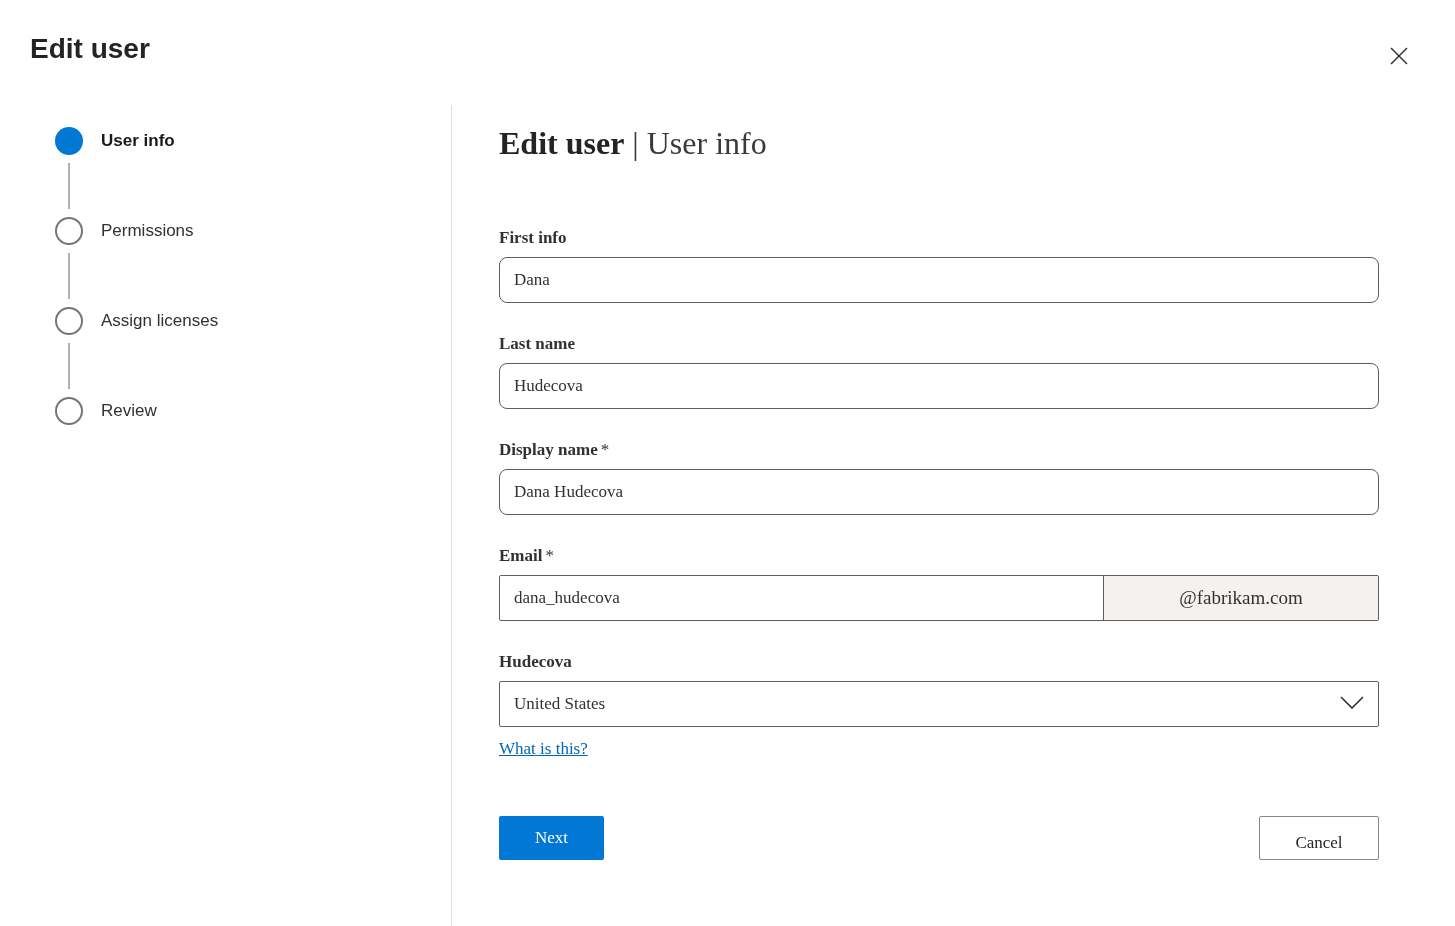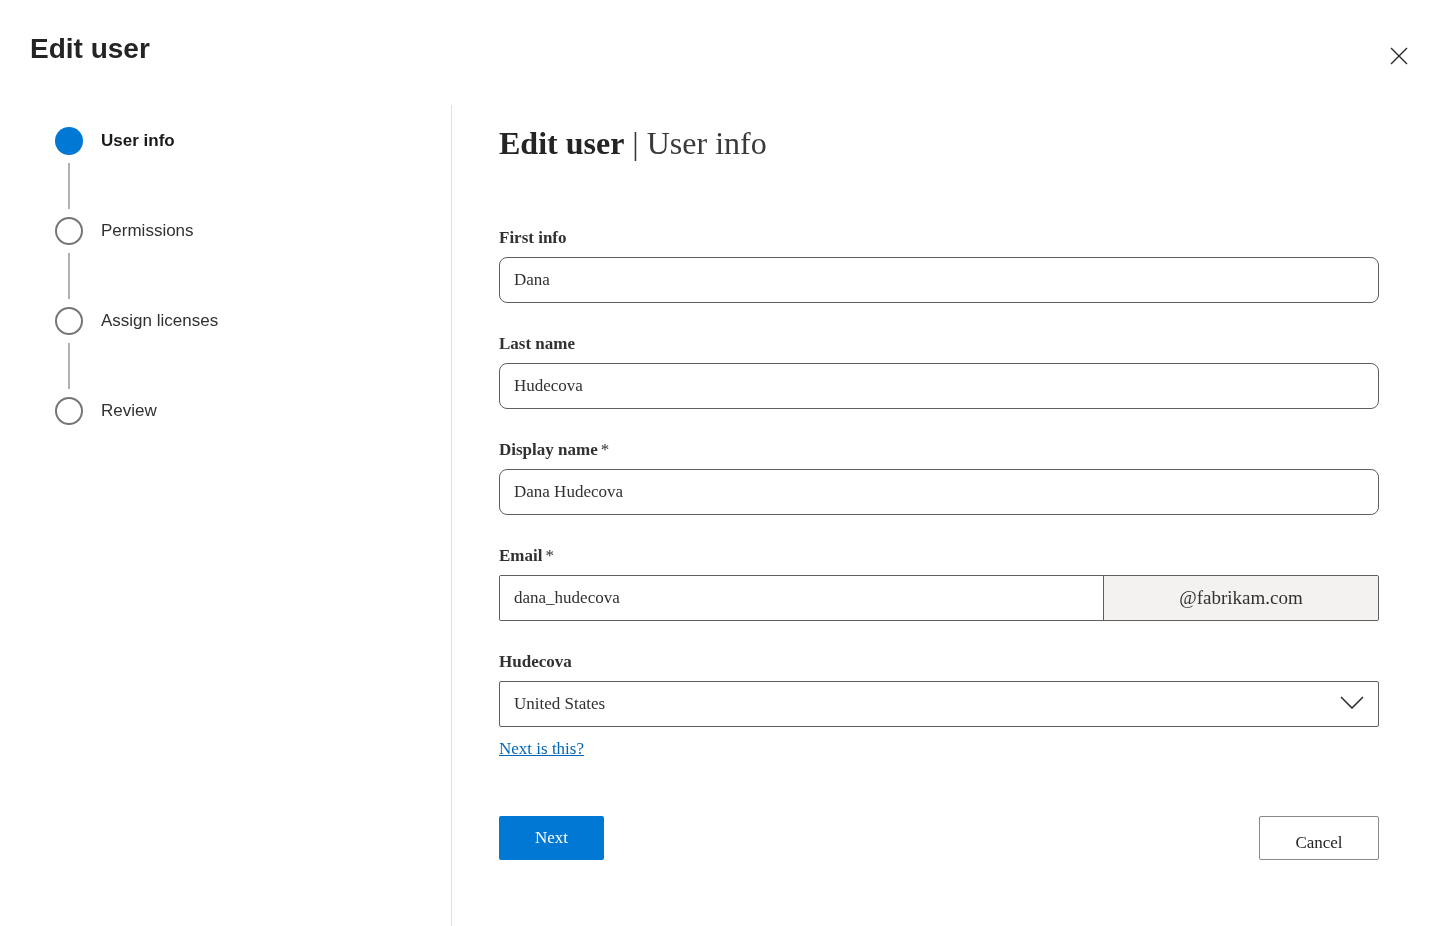--- a/index.html
+++ b/index.html
@@ -294,21 +294,21 @@
       <div class="field-group" style="margin-bottom:0;">
         <div class="field-label">Hudecova</div>
         <div class="select-box" role="combobox">
           <span>United States</span>
           <span>
             <svg width="24" height="13" viewBox="0 0 24 13">
               <polyline points="1,1 12,12 23,1" fill="none" stroke="#323130" stroke-width="1.6"></polyline>
             </svg>
           </span>
         </div>
-        <a class="help-link">Next is this?</a>
+        <a class="help-link">What is this?</a>
       </div>
 
     </div>
 
     <div class="actions-row">
       <button class="btn-primary">Next</button>
       <button class="btn-secondary">Cancel</button>
     </div>
 
   </div>

